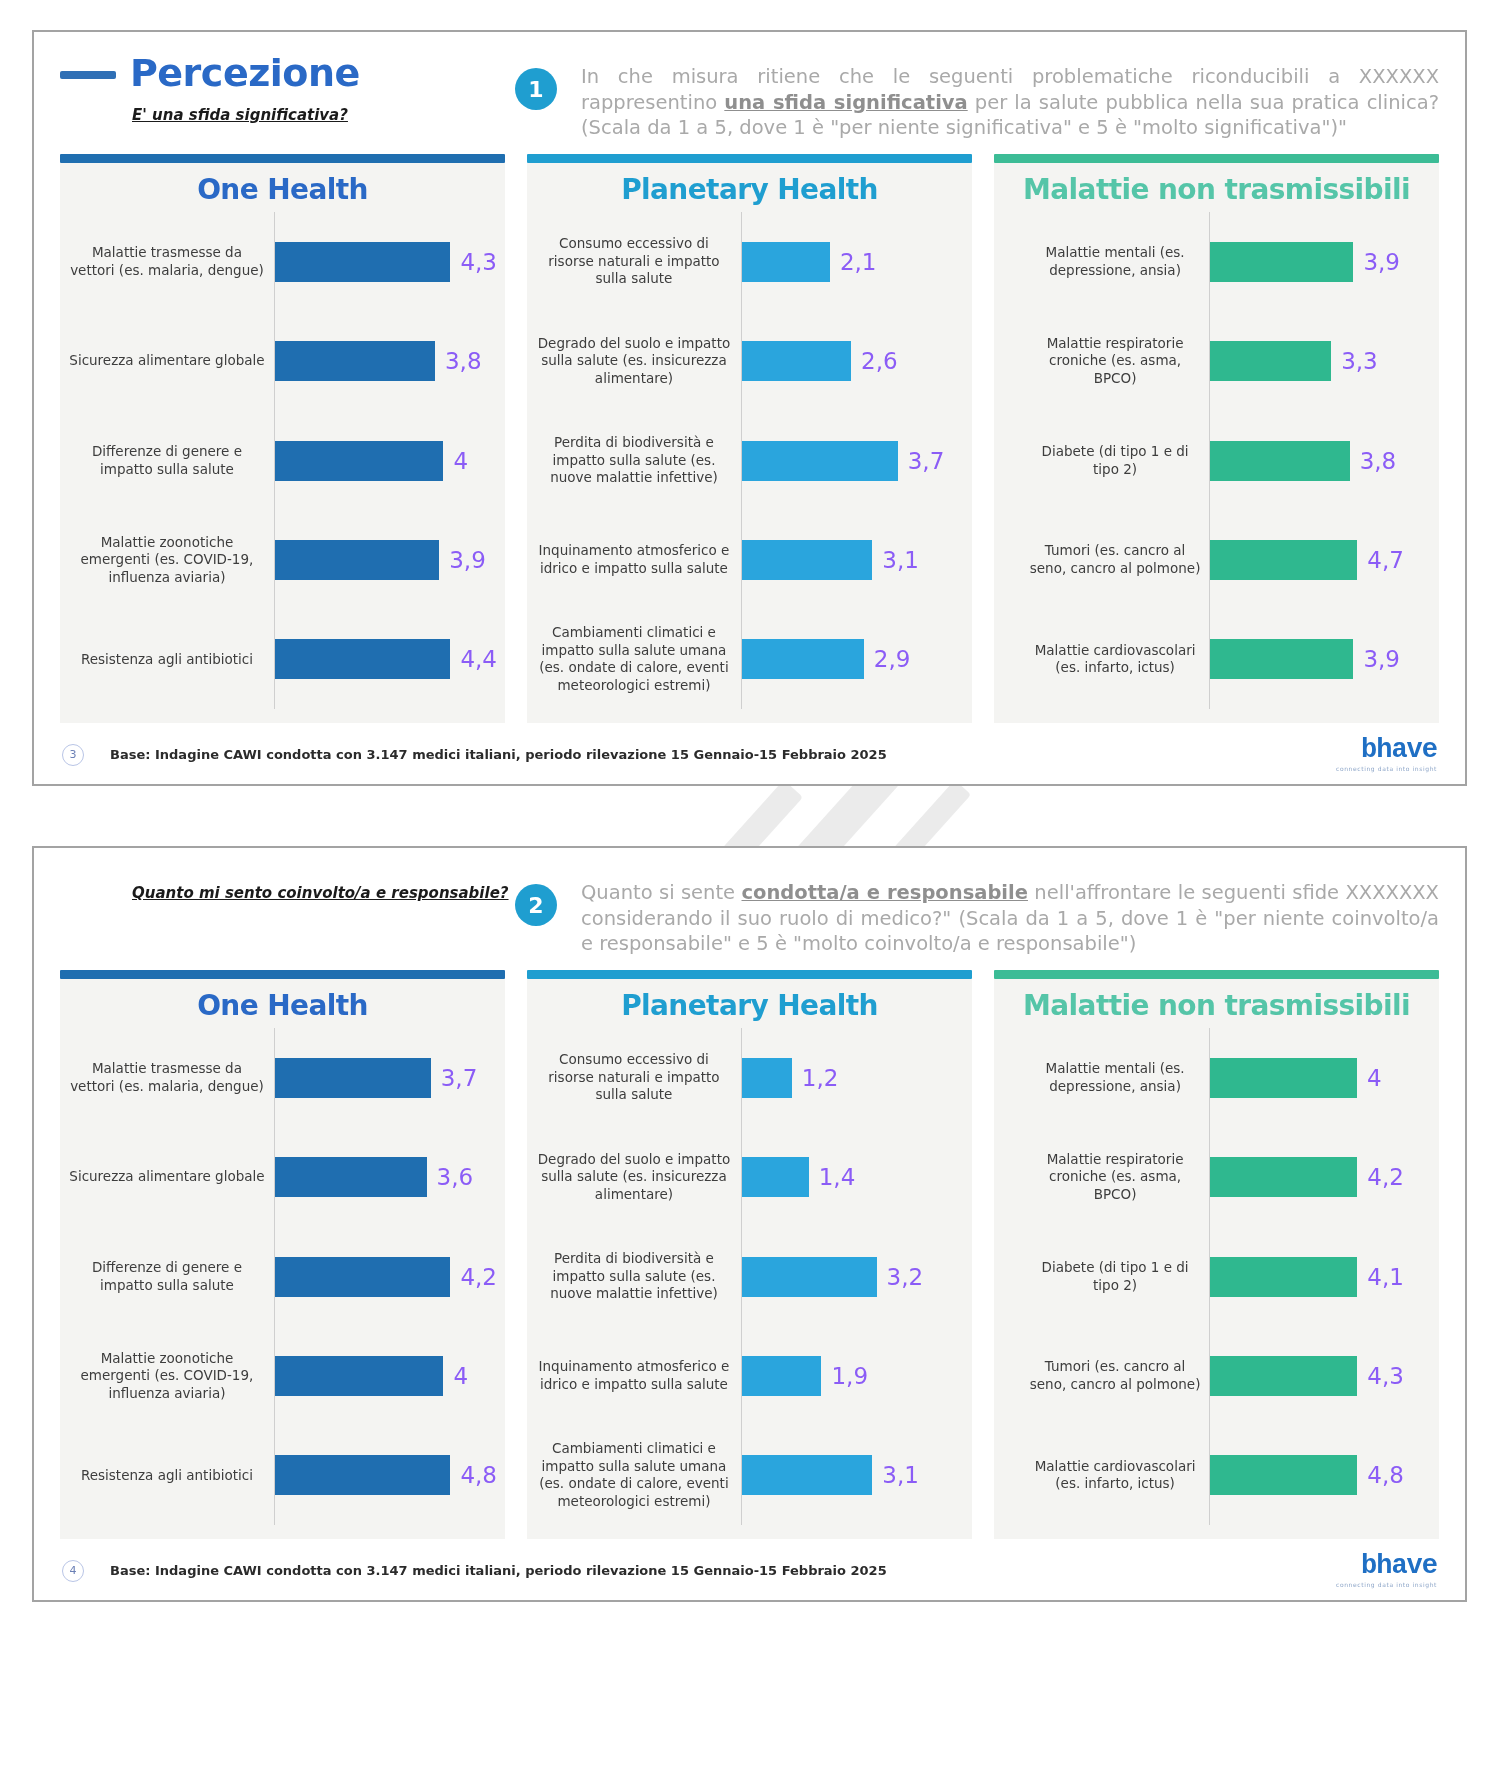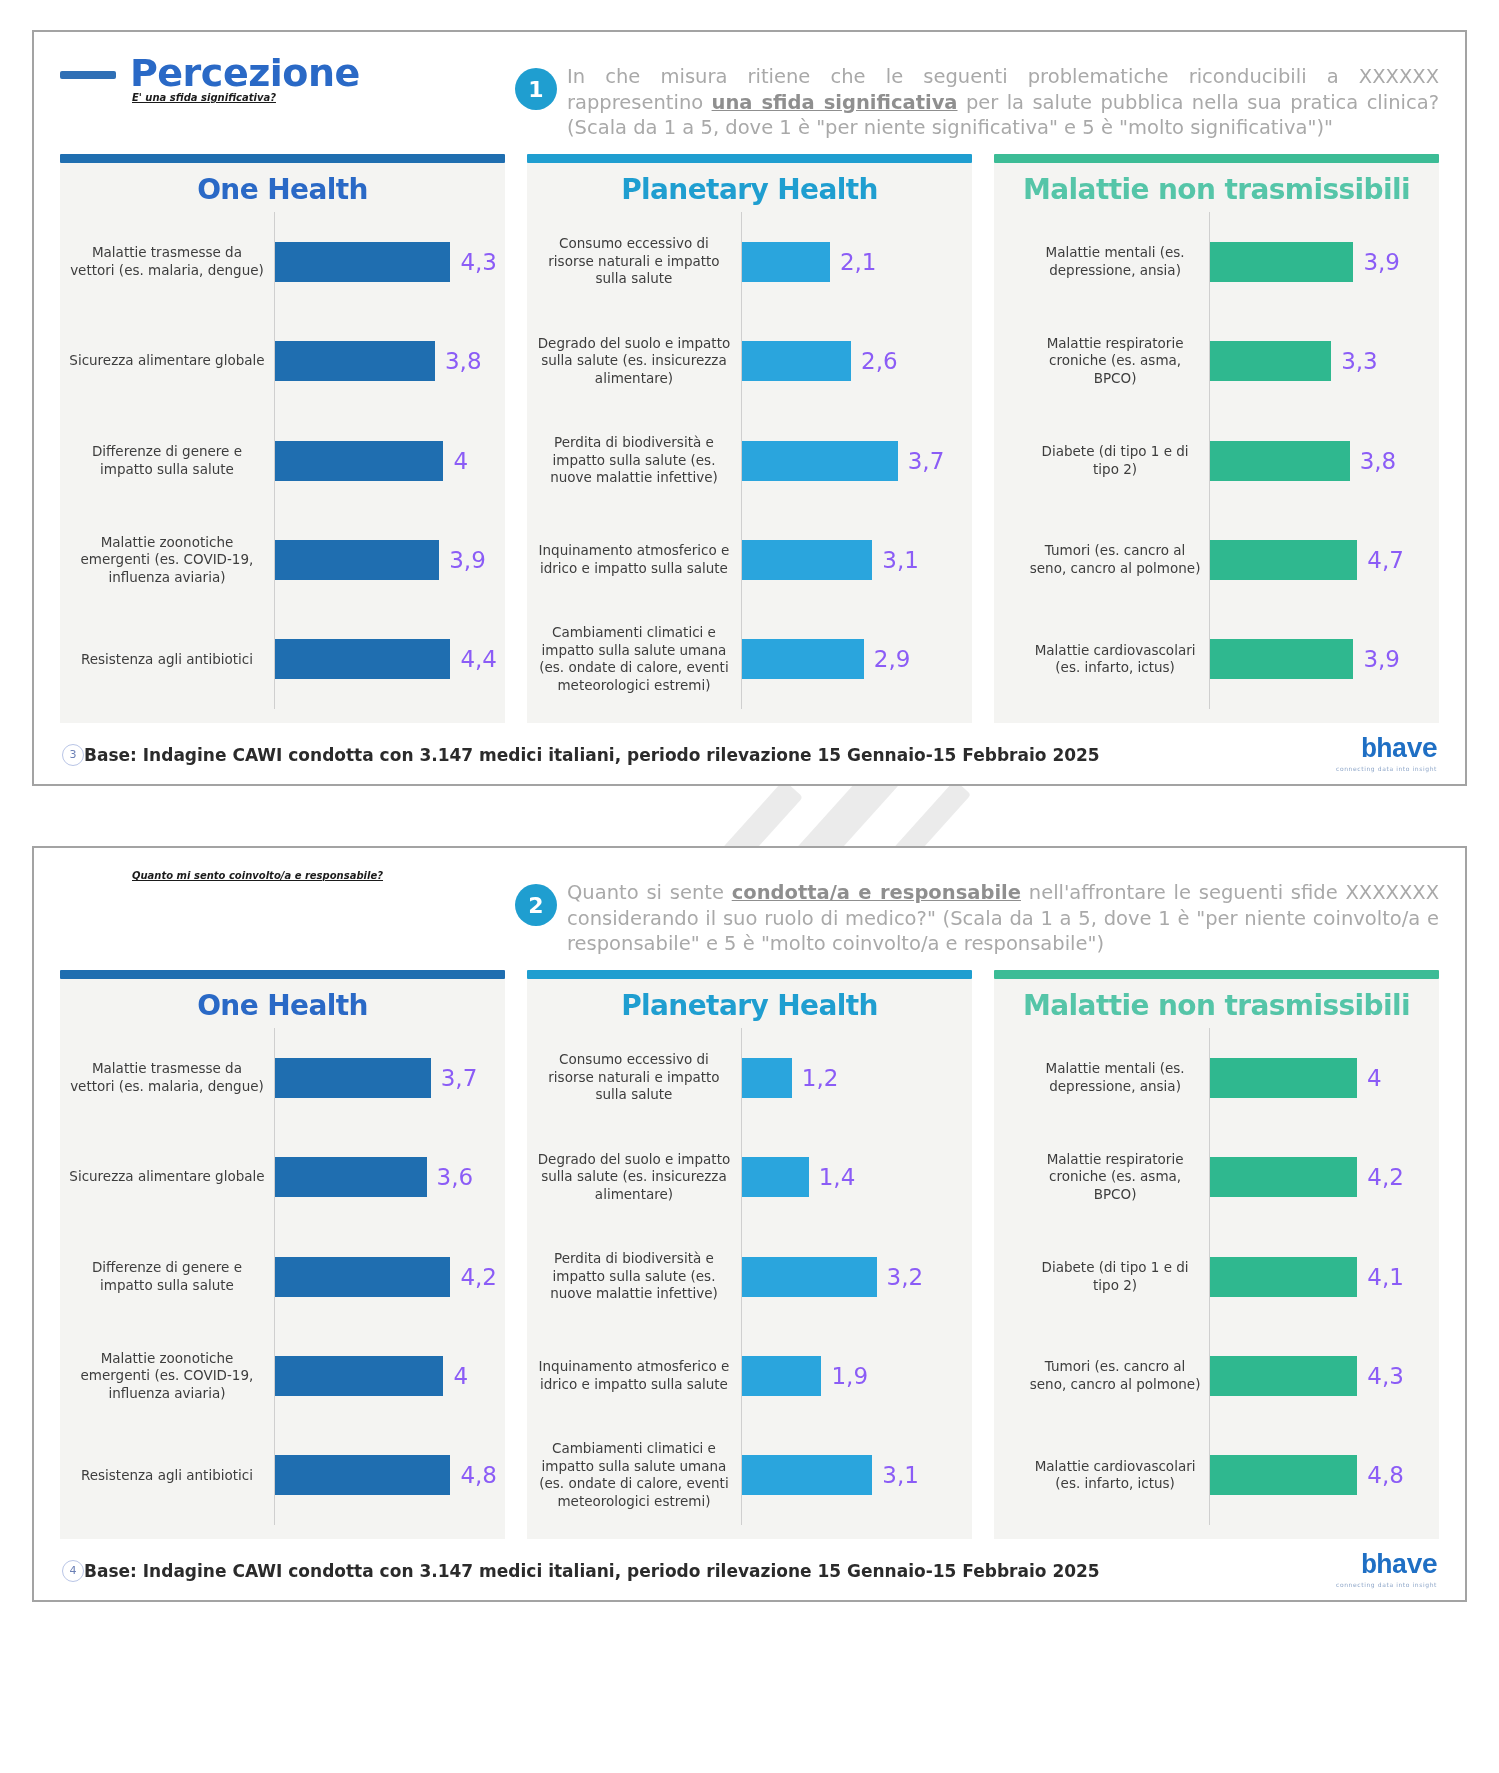--- a/index.html
+++ b/index.html
@@ -72,23 +72,23 @@
   }
   .slide-title {
     font-size: 38px;
     font-weight: bold;
     color: #2a69c6;
     letter-spacing: -0.5px;
     line-height: 1;
     font-family: "DejaVu Sans", sans-serif;
   }
   .slide-subtitle {
-    margin-top: 0;
+    margin-top: 14px;
     margin-left: 72px;
-    font-size: 10px;
+    font-size: 15px;
     font-weight: bold;
     font-style: italic;
     color: #1b1b1b;
     text-decoration: underline;
     font-family: "DejaVu Sans", sans-serif;
   }
   .qnum {
     width: 42px; height: 42px;
     flex: 0 0 42px;
     border-radius: 50%;
@@ -97,21 +97,21 @@
     font-size: 22px;
     font-weight: bold;
     display: flex;
     align-items: center;
     justify-content: center;
     margin-top: 14px;
     font-family: "DejaVu Sans", sans-serif;
   }
   .qtext {
     flex: 1;
-    margin-left: 10px;
+    margin-left: 24px;
     margin-top: 10px;
     font-size: 19.5px;
     line-height: 1.32;
     color: #a9a9a9;
     text-align: justify;
     font-family: "DejaVu Sans", sans-serif;
   }
   .qtext b {
     color: #8f8f8f;
     text-decoration: underline;
@@ -204,21 +204,22 @@
     border: 1px solid #b9c5e6;
     color: #6a7fb5;
     font-size: 11px;
     display: flex;
     align-items: center;
     justify-content: center;
     flex: 0 0 22px;
     font-family: "DejaVu Sans", sans-serif;
   }
   .foot-note {
-    font-size: 17px;
+    margin-left: 26px;
+    font-size: 13px;
     font-weight: bold;
     color: #2b2b2b;
     font-family: "DejaVu Sans", sans-serif;
   }
   .brand {
     margin-left: auto;
     text-align: right;
     line-height: 1;
   }
   .brand-name {

